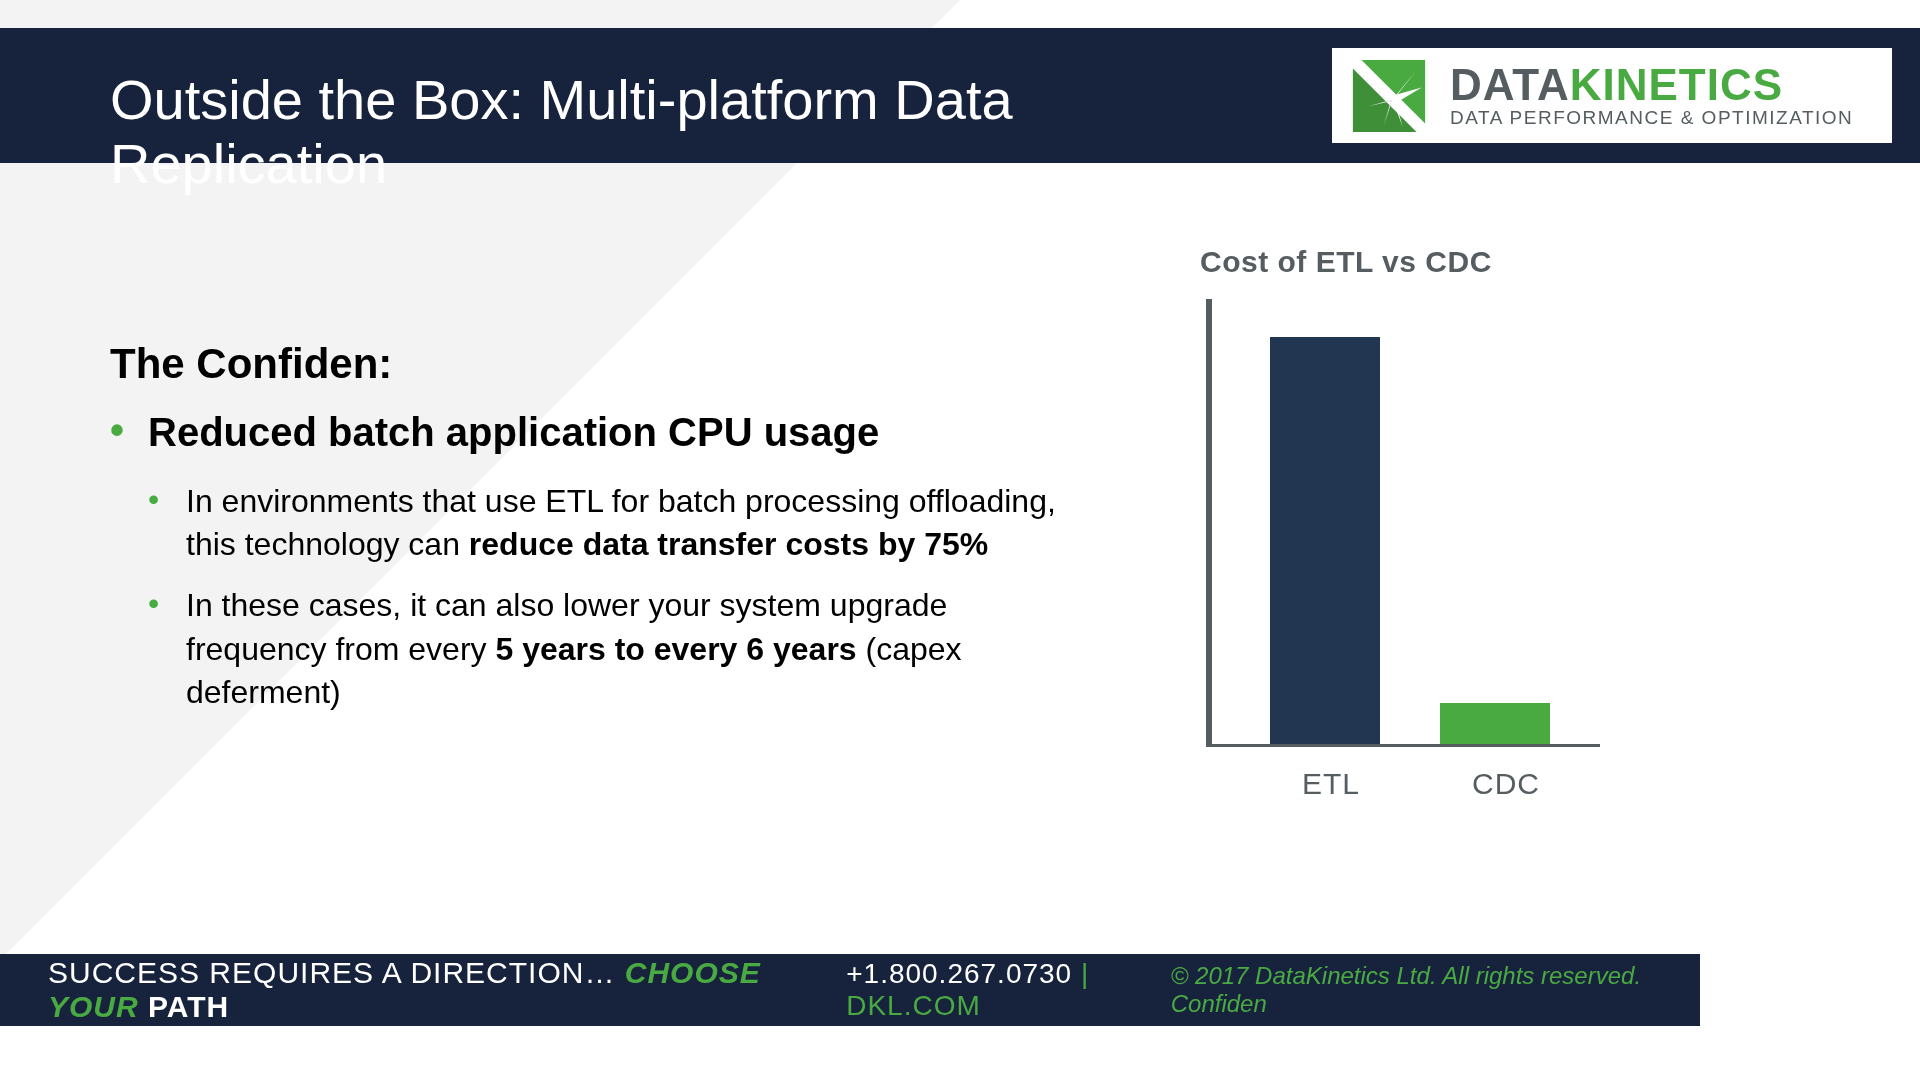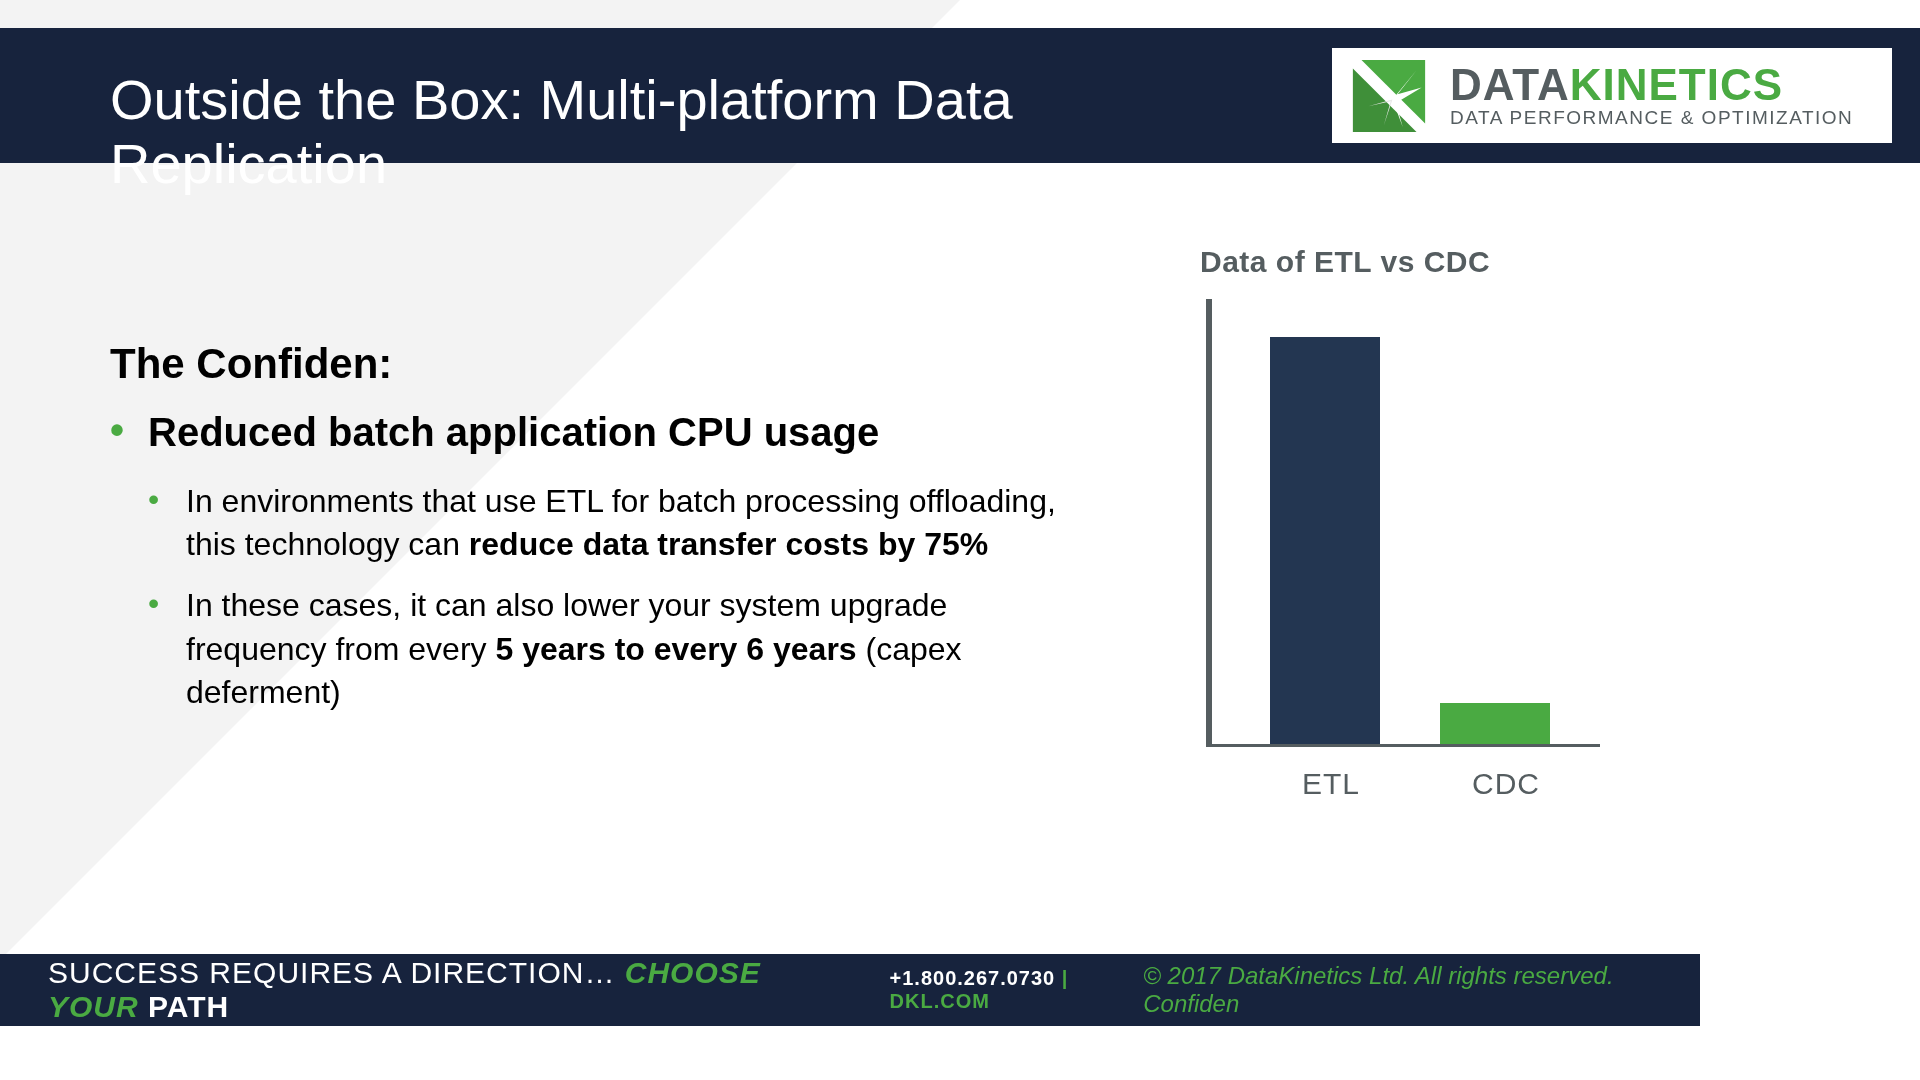--- a/index.html
+++ b/index.html
@@ -39,21 +39,21 @@
   .y-axis { position: absolute; left: 6px; top: 0; bottom: 12px; width: 6px; background: #555d60; }
   .x-axis { position: absolute; left: 6px; right: 0; bottom: 12px; height: 3px; background: #555d60; }
   .bar { position: absolute; bottom: 15px; width: 110px; }
   .chart-label { font-size: 30px; color: #555d60; font-family: "Arial Narrow", Arial, sans-serif; letter-spacing: 1px; position: absolute; }
   
   
   .footer-bar { position: absolute; left: 0; bottom: 54px; width: 1700px; height: 72px; background: #17233d; display: flex; align-items: center; z-index: 2; padding: 0 48px; }
   .footer-left { color: #ffffff; font-family: "Arial Narrow", Arial, sans-serif; font-size: 30px; letter-spacing: 1px; }
   .footer-left .choose { color: #4aaa42; font-weight: 700; font-style: italic; }
   .footer-left .path { color: #ffffff; font-weight: 700; }
-  .footer-mid { color: #ffffff; font-family: "Arial Narrow", Arial, sans-serif; font-size: 20px; font-weight: 700; margin-left: 40px; letter-spacing: 1px; }
+  .footer-mid { color: #ffffff; font-family: "Arial Narrow", Arial, sans-serif; font-size: 28px; font-weight: 400; margin-left: 40px; letter-spacing: 1px; }
   .footer-mid .sep { color: #4aaa42; }
   .footer-mid .dkl { color: #4aaa42; }
   .footer-right { margin-left: auto; color: #4aaa42; font-size: 24px; font-style: italic; }
 </style>
 </head>
 <body>
 
 <div class="slide">
 
   <svg class="bg-wedge" viewBox="0 0 1920 1080" preserveAspectRatio="none">
@@ -83,21 +83,21 @@
     <div class="bullet-l1">Reduced batch application CPU usage</div>
     <div class="bullet-l2">
       <span>In environments that use ETL for batch processing offloading, this technology can </span><b>reduce data transfer costs by 75%</b>
     </div>
     <div class="bullet-l2">
       <span>In these cases, it can also lower your system upgrade frequency from every </span><b>5 years to every 6 years</b><span> (capex deferment)</span>
     </div>
   </div>
 
   <div class="chart-wrap">
-    <div class="chart-title">Data of ETL vs CDC</div>
+    <div class="chart-title">Cost of ETL vs CDC</div>
     <div class="chart-area" id="chart-area">
       <div class="y-axis"></div>
       <div class="x-axis"></div>
     <div class="bar" style="left: 70px; height: 407.273px; background: rgb(35, 54, 81);"></div>
         <div class="chart-label" style="left: 102px; top: 468px;">ETL</div>
         <div class="bar" style="left: 240px; height: 40.7273px; background: rgb(74, 170, 66);"></div>
         <div class="chart-label" style="left: 272px; top: 468px;">CDC</div>
       </div>
   </div>
 

